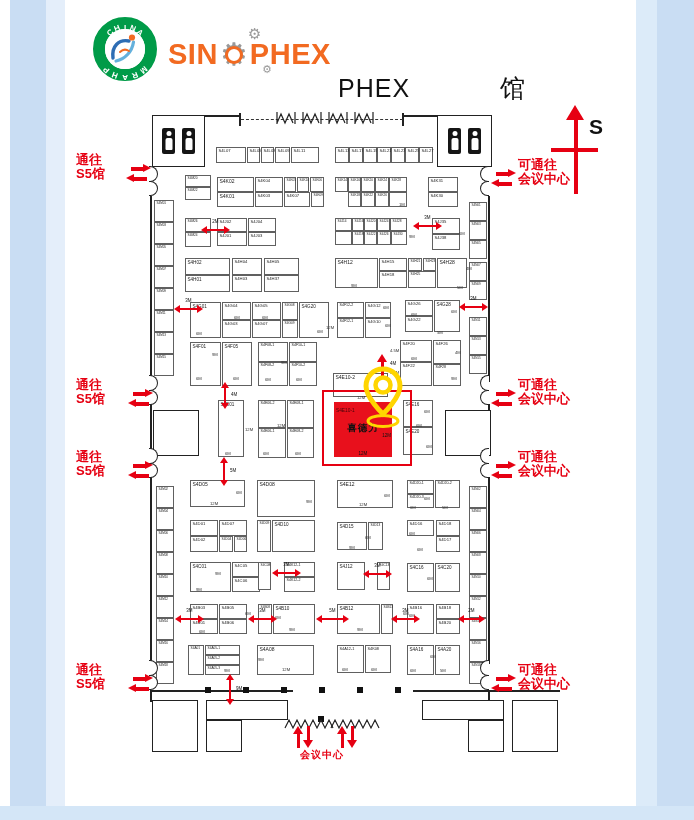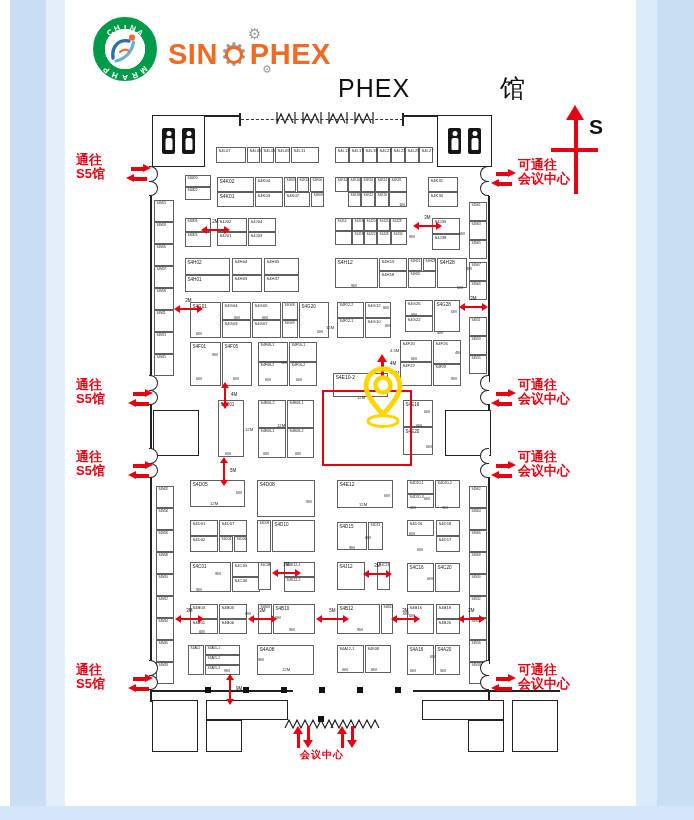--- a/index.html
+++ b/index.html
@@ -136,20 +136,26 @@
 
   <span id="hall-prefix">PHEX</span>
   <span id="hall-suffix">馆</span>
 
   <div class="chead"></div>
   <div class="cshaft"></div>
   <div class="cbar"></div>
   <span id="compass-s">S</span>
 
   <div id="selbox"></div>
+  <div id="redbooth">
+    <span class="r​id rid">S4E10-1</span>
+    <span class="rname">喜德力</span>
+    <span class="rd1">12M</span>
+    <span class="rd2">12M</span>
+  </div>
   <svg id="pin" width="46" height="68" viewBox="0 0 46 68">
     <ellipse cx="23" cy="58" rx="15" ry="5.5" fill="none" stroke="#ffd500" stroke-width="3"></ellipse>
     <path d="M23,6 C13,6 6,13.5 6,23 C6,35 23,51 23,51 C23,51 40,35 40,23 C40,13.5 33,6 23,6 Z" fill="none" stroke="#ffd500" stroke-width="5"></path>
     <circle cx="23" cy="22" r="7.5" fill="#ffffff" stroke="#ffd500" stroke-width="4.5"></circle>
   </svg>
 
   <div id="entlabel">会议中心</div>
 <div class="wall" style="left: 203px; top: 115px; width: 37px; height: 2px;"></div>
     <div class="wall" style="left: 403px; top: 115px; width: 35px; height: 2px;"></div>
     <div class="wall" style="left: 239px; top: 113px; width: 2px; height: 13px;"></div>

